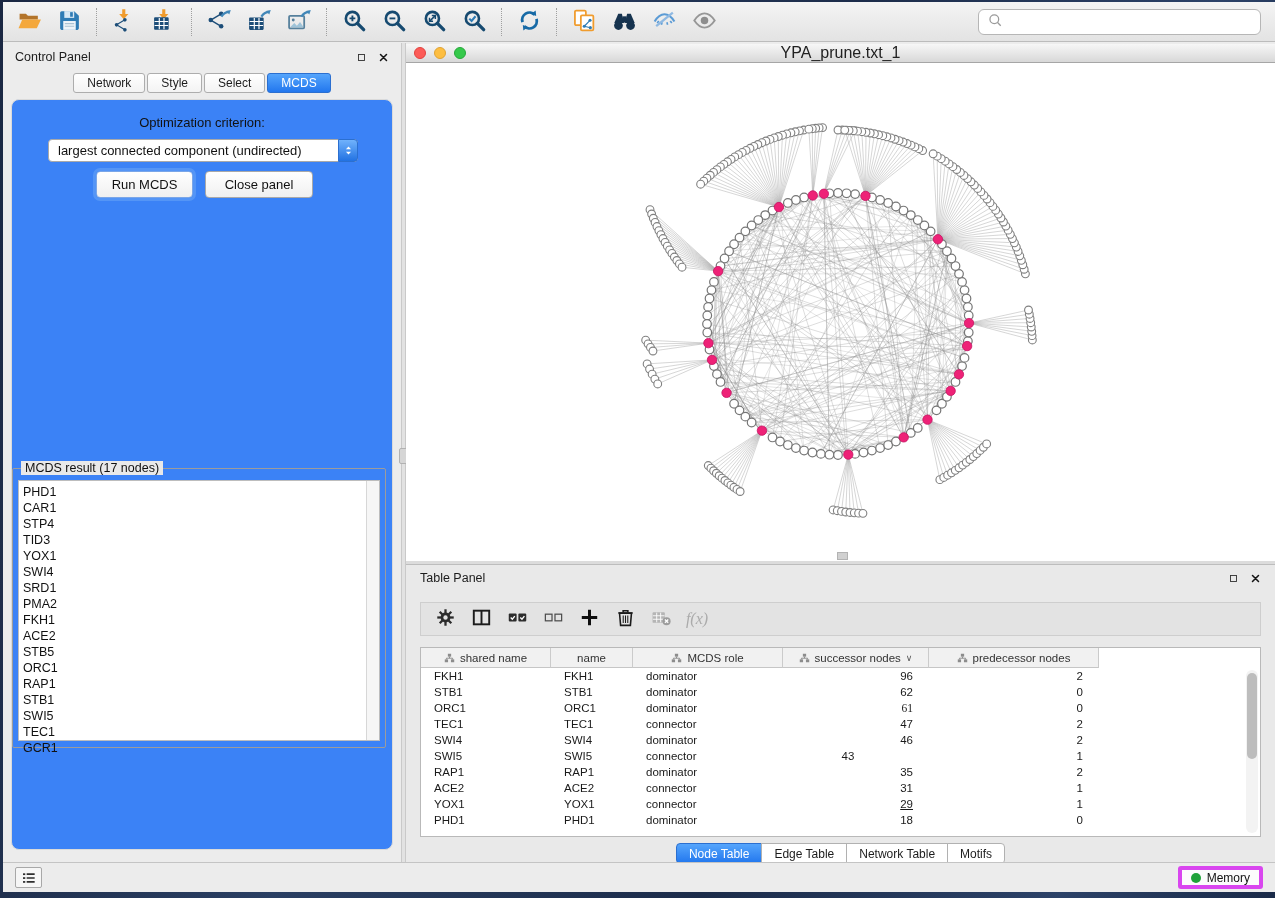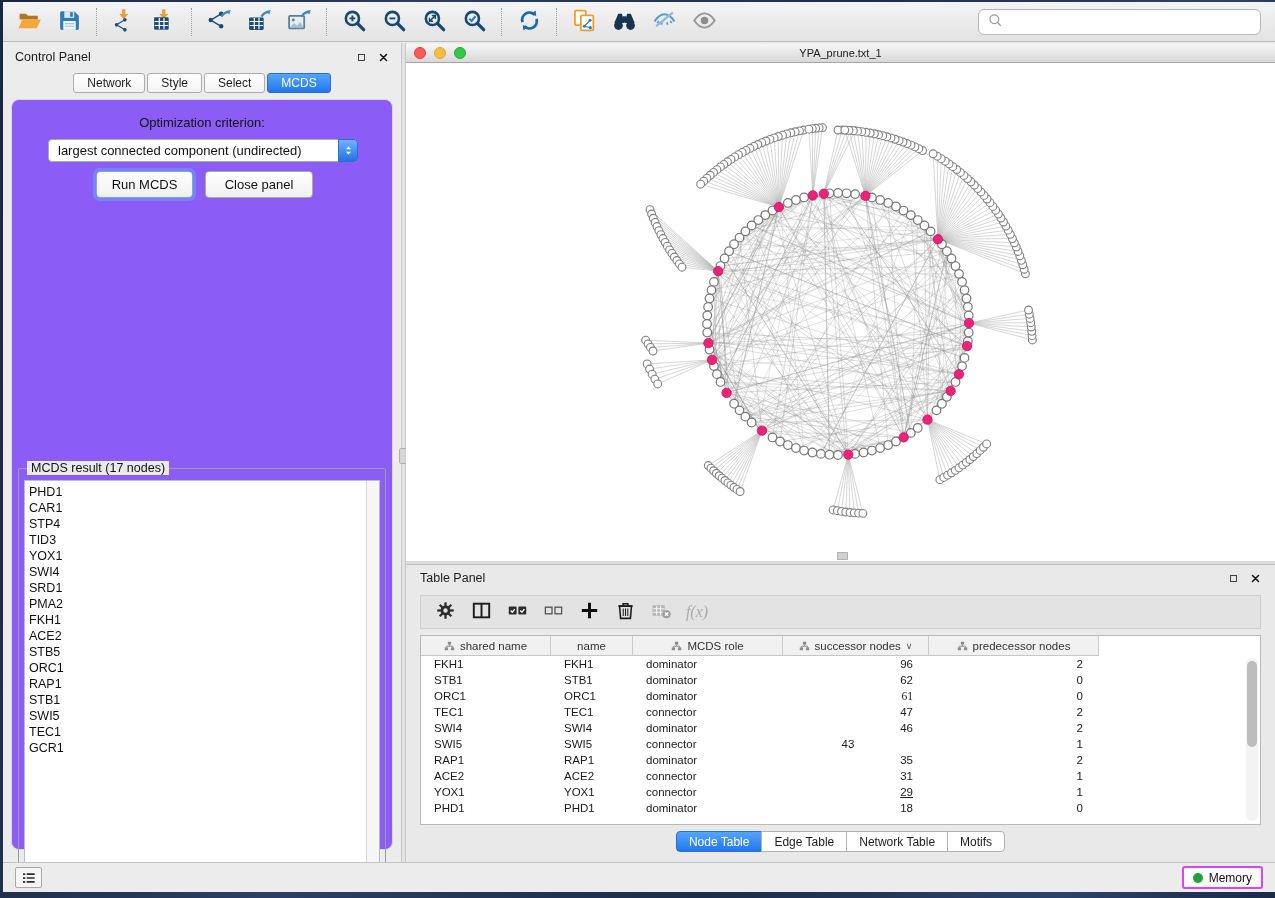--- a/index.html
+++ b/index.html
@@ -20,56 +20,56 @@
 
   
   .control-panel{position:absolute;left:0;top:0;width:398px;height:819px;background:#ececec}
   .cp-head{height:28px;display:flex;align-items:center;padding:0 12px;font-size:12.5px;color:#1c1c1c}
   .winbtns{margin-left:auto;display:flex;gap:11px;align-items:center}
   .winbtns span{display:flex}
   .winbtns svg{width:11px;height:11px}
   .cp-tabs{display:flex;justify-content:center;gap:2px;margin-top:2px}
   .cptab{height:20px;padding:0 13px;font-size:12px;color:#1c1c1c;background:linear-gradient(#ffffff,#f3f3f3);border:1px solid #adadad;border-radius:3px;cursor:default}
   .cptab.sel{background:linear-gradient(#55a5fc,#2277ee);color:#fff;border-color:#2b6fd0}
-  .cp-content{position:absolute;top:56px;left:8px;right:8px;bottom:12px;background:#8b5cf6;border:1px solid #dadada;border-radius:8px}
+  .cp-content{position:absolute;top:56px;left:8px;right:8px;bottom:12px;background:#3b82f6;border:1px solid #dadada;border-radius:8px}
   .opt-label{text-align:center;margin-top:15px;font-size:13px;color:#111}
   .dropdown{position:absolute;left:36px;top:39px;width:310px;height:23px;background:#fff;border:1px solid #a9a9a9;border-radius:4px;font-size:13px;color:#111;display:flex;align-items:center;padding-left:9px}
   .dd-btn{position:absolute;right:-1px;top:-1px;bottom:-1px;width:20px;border-radius:0 4px 4px 0;background:linear-gradient(#70b2fc,#2272e2);display:flex;align-items:center;justify-content:center;border:1px solid #2b6fd0}
   .dd-btn svg{width:11px;height:15px}
   .btn{position:absolute;top:71px;height:27px;font-size:13px;color:#111;background:linear-gradient(#ffffff,#f0f0f0);border:1px solid #a9a9a9;border-radius:4px;cursor:default}
   .btn.run{left:84px;width:97px;box-shadow:0 0 0 3px rgba(106,165,245,.55);border-color:#7aa6e8}
   .btn.closep{left:193px;width:108px}
-  .groupbox{position:absolute;left:6px;right:6px;top:368px;height:424px;border:1px solid #9c9c9c;border-radius:2px}
+  .groupbox{position:absolute;left:0;right:6px;top:368px;height:280px;border:1px solid #9c9c9c;border-radius:2px}
   .legend{position:absolute;top:-8px;left:8px;background:#e9e9e9;padding:0 4px;font-size:12.5px;color:#111}
   .glist{position:absolute;left:5px;right:5px;top:11px;bottom:6px;background:#fff;border:1px solid #bdbdbd}
   .glist ul{margin:0;padding:3px 14px 0 4px;list-style:none;font-size:12.5px;line-height:16px;color:#111}
   .gtrack{position:absolute;right:0;top:0;bottom:0;width:13px;background:#f6f6f6;border-left:1px solid #d7d7d7}
 
   
   .vsplit{position:absolute;left:398px;top:0;bottom:0;width:5px;background:#e2e2e2;border-left:1px solid #c9c9c9;border-right:1px solid #c9c9c9}
   .vgrip{position:absolute;top:405px;left:-3px;width:9px;height:16px;background:#d6d6d6;border:1px solid #b2b2b2;border-radius:2px}
 
   
   .right-col{position:absolute;left:403px;top:0;right:0;bottom:0}
   .net-title{position:absolute;top:1px;left:0;right:0;height:19px;background:linear-gradient(#f7f7f7,#d8d8d8);border-bottom:1px solid #a6a6a6}
   .tl-row{position:absolute;left:8px;top:3px;display:flex;gap:8px}
   .tl{width:12px;height:12px;border-radius:50%}
   .tl.red{background:#fc5b57;border:1px solid #e2423e}
   .tl.yel{background:#fdbe41;border:1px solid #e0a334}
   .tl.grn{background:#35c94b;border:1px solid #26a83a}
-  .nt-label{position:absolute;left:0;right:0;top:0;bottom:0;display:flex;align-items:center;justify-content:center;font-size:11px;color:#222}
+  .nt-label{position:absolute;left:0;right:0;top:0;bottom:0;display:flex;align-items:center;justify-content:center;font-size:16px;color:#222}
   .net-view{position:absolute;top:20px;left:0;right:0;height:498px;background:#fff}
   .net-view svg{display:block}
   .hgrip{position:absolute;left:50%;margin-left:-4px;bottom:1px;width:11px;height:8px;background:#d0d0d0;border:1px solid #b3b3b3}
   .hsplit{position:absolute;top:518px;left:0;right:0;height:3px;background:#dcdcdc}
 
   
   .table-panel{position:absolute;top:521px;left:0;right:0;bottom:0;background:#e9e9e9;border-top:1px solid #bdbdbd}
   .tp-head{height:26px;display:flex;align-items:center;padding:0 14px;font-size:12.5px;color:#1c1c1c}
-  .tp-toolbar{margin:4px 14px;height:34px;background:#e3e3e3;border:1px solid #cecece;display:flex;align-items:center;padding:8px 9px;gap:6px}
+  .tp-toolbar{margin:11px 14px;height:34px;background:#e3e3e3;border:1px solid #cecece;display:flex;align-items:center;padding:8px 9px;gap:6px}
   .tpbtn{width:30px;height:28px;background:none;border:none;display:flex;align-items:center;justify-content:center;padding:0}
   .tpbtn svg{width:21px;height:21px}
   .fx{font-family:"Liberation Serif","DejaVu Serif",serif;font-style:italic;font-size:16px;color:#ababab}
   .tp-table{position:relative;margin:6px 14px 0;height:190px;background:#fff;border:1px solid #b9b9b9;overflow:hidden}
   .thead{display:flex;height:20px}
   .th{background:#f1f1f1;border-right:1px solid #cbcbcb;border-bottom:1px solid #c6c6c6;display:flex;align-items:center;justify-content:center;gap:5px;font-size:11.5px;color:#333}
   .th svg{width:11px;height:10px}
   .th .sort{font-size:9px;color:#555}
   .tbody{position:absolute;top:20px;left:0;right:0;bottom:0}
   .tr{display:flex;height:16px;align-items:center}
@@ -81,21 +81,21 @@
   .tp-tabs{display:flex;justify-content:center;margin-top:6px}
   .tptab{height:21px;padding:0 12px;font-size:12px;color:#1c1c1c;background:#fff;border:1px solid #b1b1b1;margin-left:-1px;cursor:default}
   .tptab:first-child{border-radius:4px 0 0 4px;margin-left:0}
   .tptab:last-child{border-radius:0 4px 4px 0}
   .tptab.sel{background:linear-gradient(#55a5fc,#2277ee);color:#fff;border-color:#2b6fd0}
 
   
   .statusbar{position:absolute;left:0;right:0;bottom:0;height:30px;background:#ececec;border-top:1px solid #c4c4c4}
   .sb-btn{position:absolute;left:12px;top:4px;width:27px;height:21px;background:#f6f6f6;border:1px solid #a8a8a8;border-radius:2px;display:flex;align-items:center;justify-content:center;padding:0}
   .sb-btn svg{width:16px;height:16px}
-  .mem{position:absolute;right:12px;top:3px;height:23px;background:#fcfcfc;border:2px solid #d946ef;border-radius:3px;display:flex;align-items:center;gap:6px;padding:0 9px;font-size:12px;color:#111}
+  .mem{position:absolute;right:12px;top:3px;height:23px;background:#fcfcfc;border:4px solid #d946ef;border-radius:3px;display:flex;align-items:center;gap:6px;padding:0 9px;font-size:12px;color:#111}
   .dot{width:10px;height:10px;border-radius:50%;background:#1fa23a}
 </style>
 </head>
 <body>
 
 <div class="screen">
   <div class="app">
 
     <div class="toolbar">
       <div id="toolbarBtns" style="display:flex;align-items:center">

